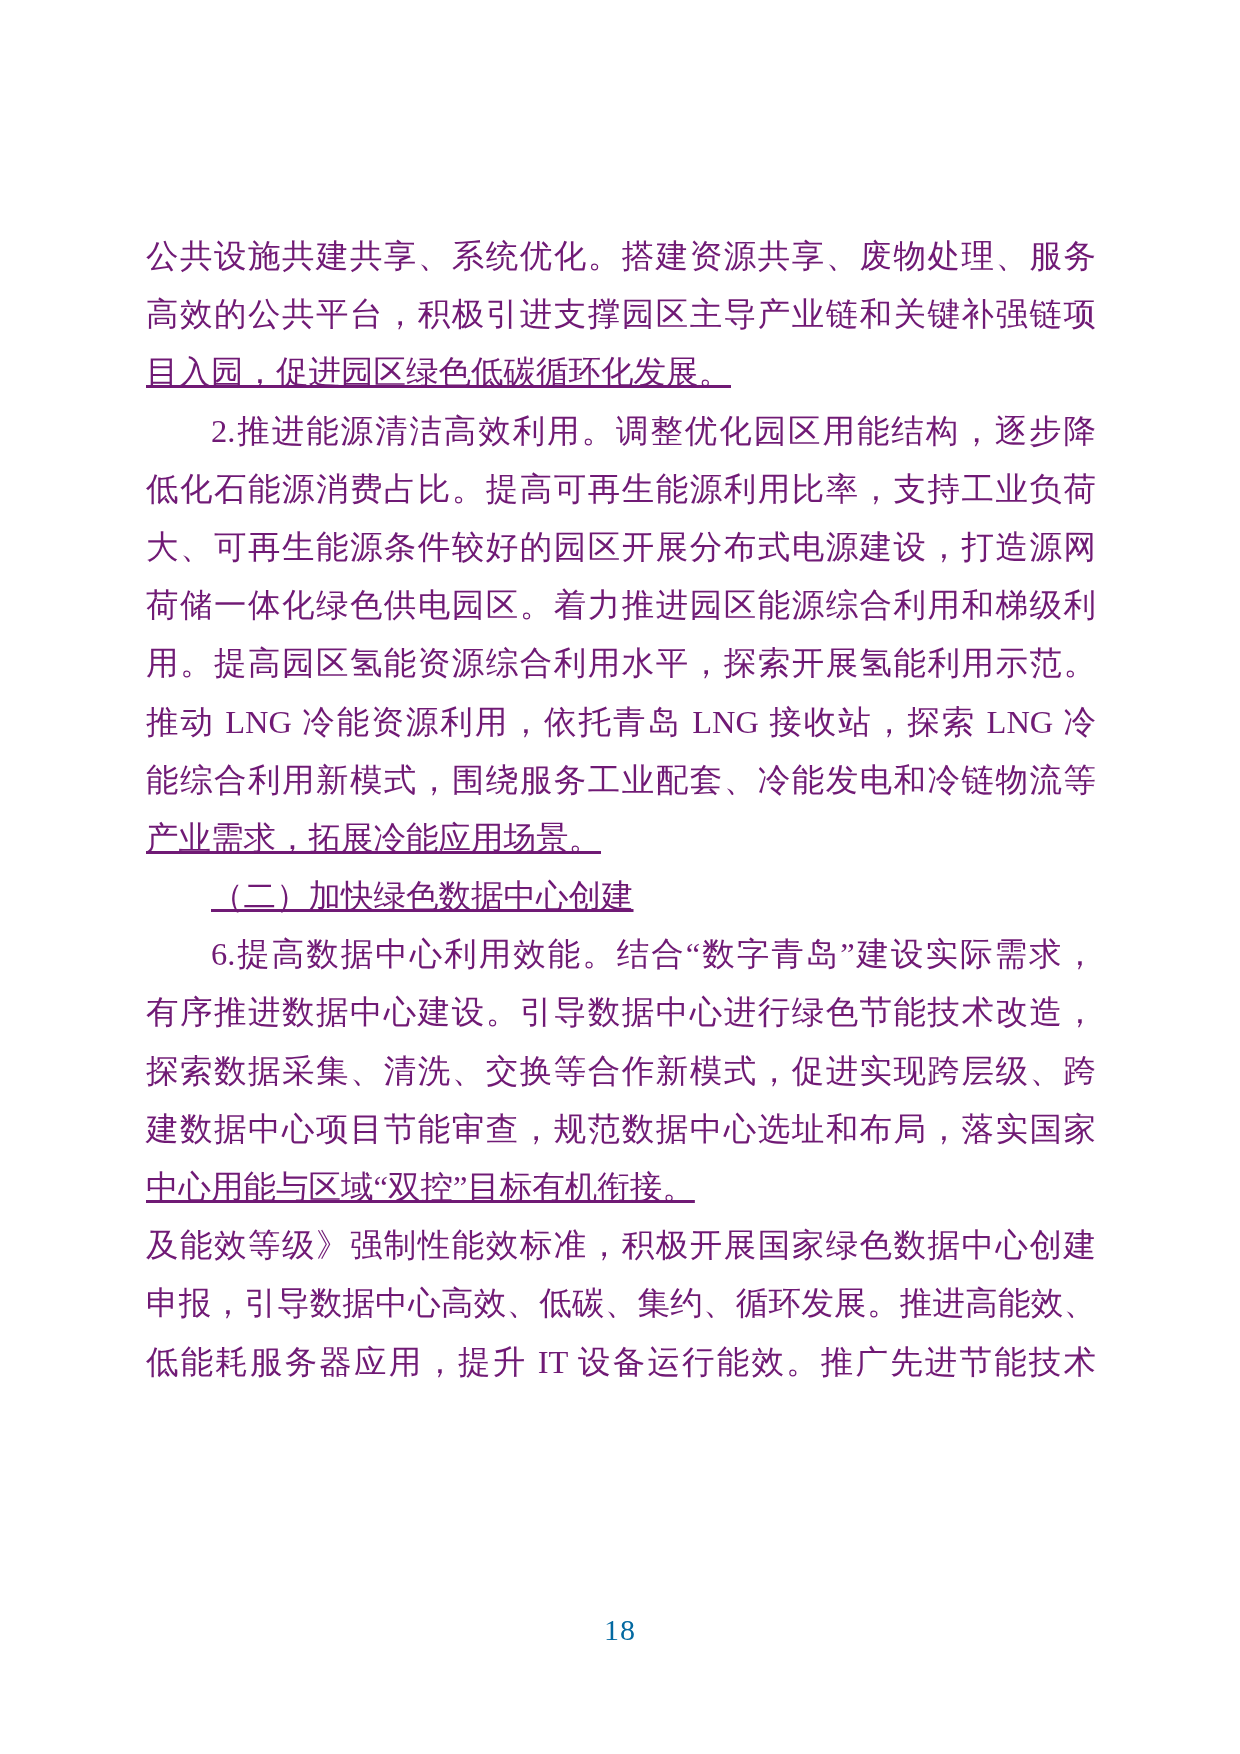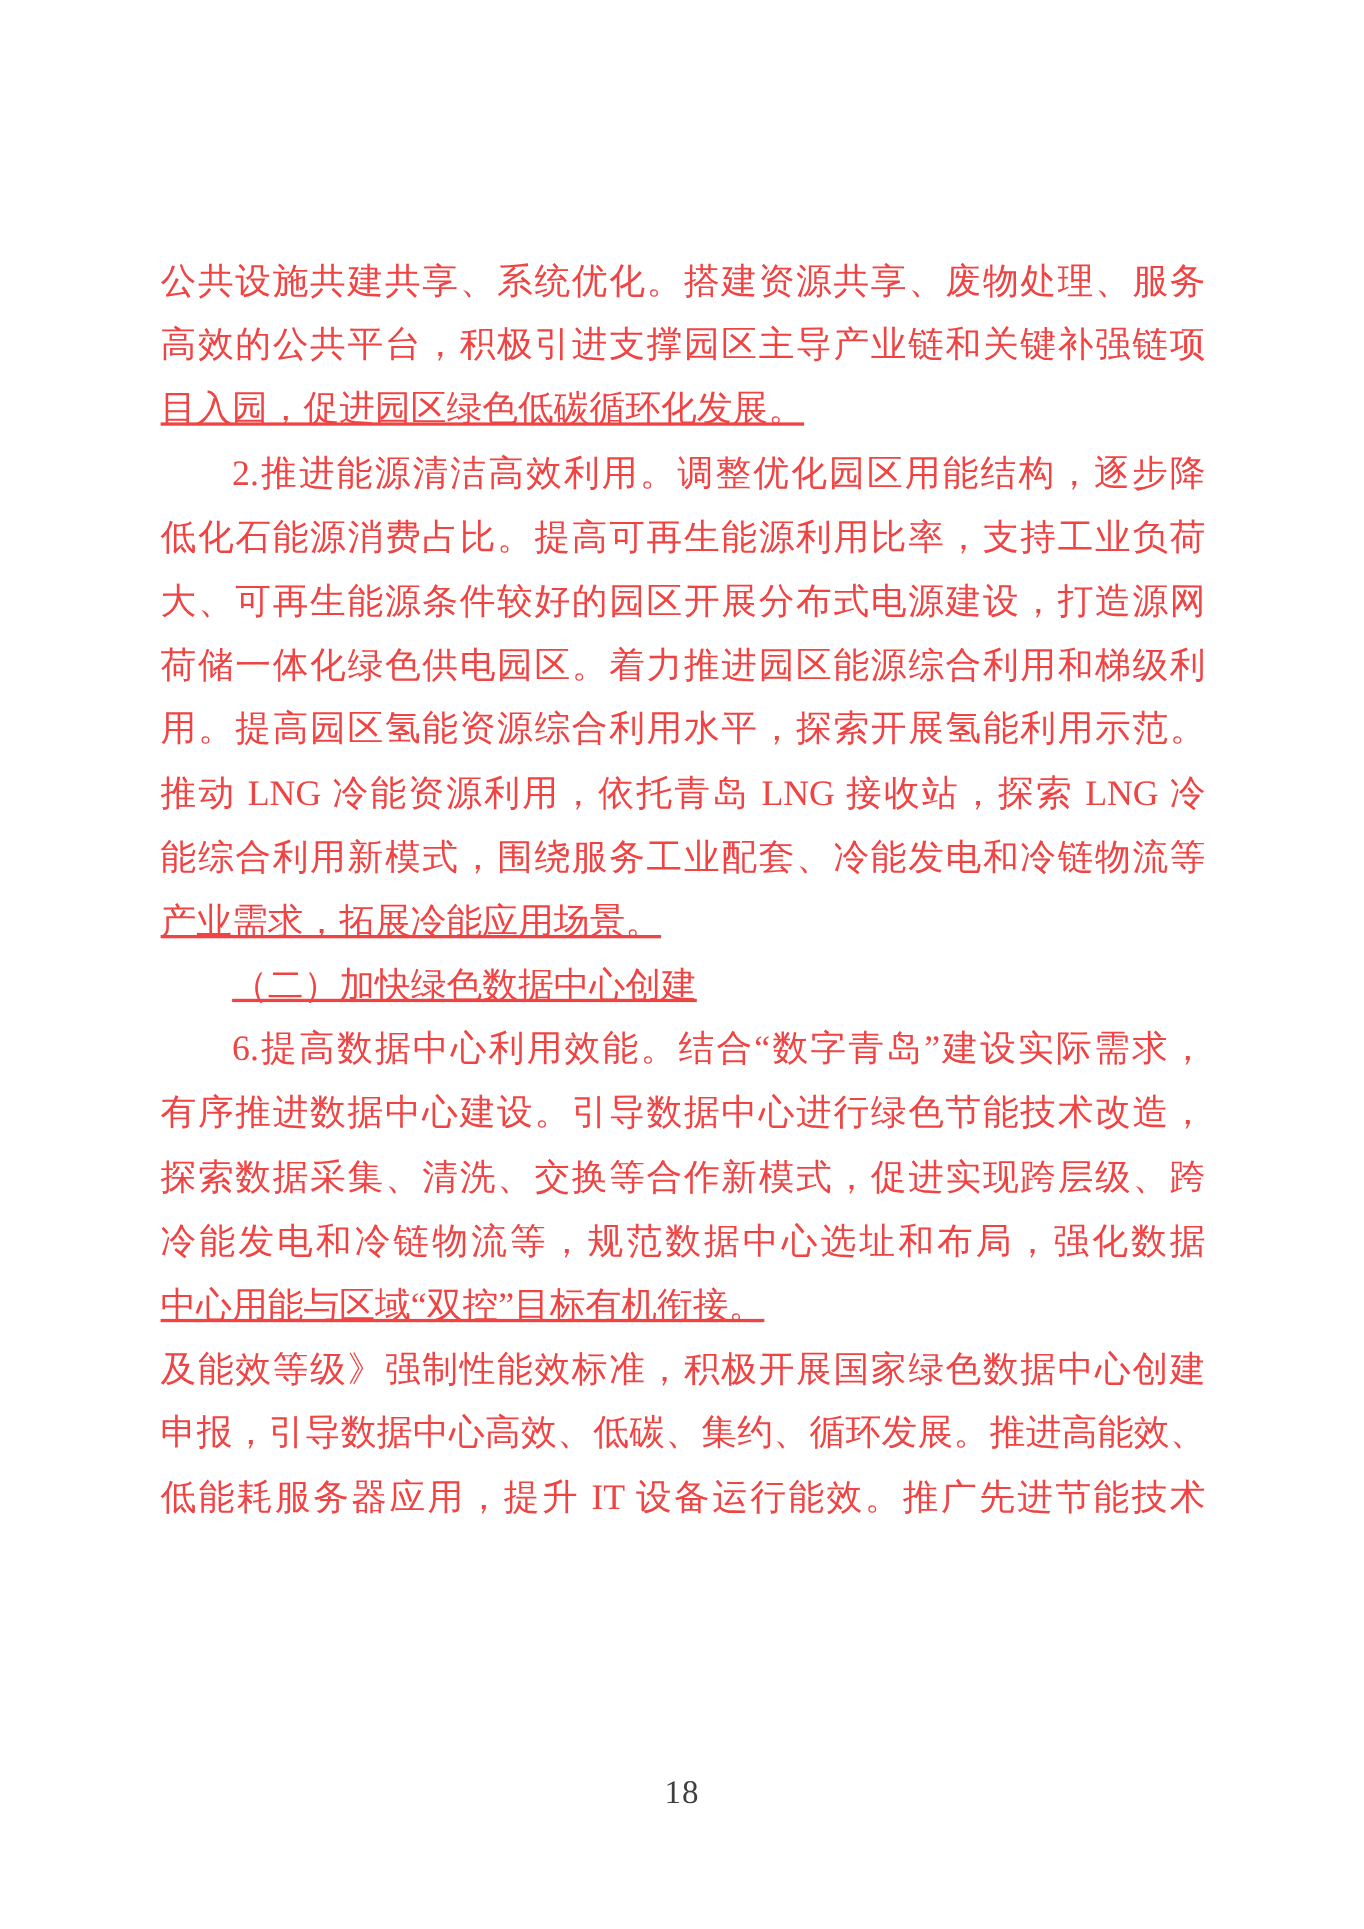--- a/index.html
+++ b/index.html
@@ -20,21 +20,21 @@
     position: absolute;
     left: 146px;
     top: 227px;
     width: 950px;
   }
   .line {
     height: 58.2px;
     line-height: 58.2px;
     font-size: 32.5px;
     white-space: nowrap;
-    color: #ef4444;
+    color: #701a75;
   }
   .line.fill {
     white-space: normal;
     text-align: justify;
     text-align-last: justify;
   }
   .line.nofill {
     text-align: left;
     text-decoration: underline;
   }
@@ -42,21 +42,21 @@
     text-indent: 2em;
   }
   .page-number {
     position: absolute;
     top: 1612px;
     left: 0;
     width: 100%;
     text-align: center;
     font-size: 30px;
     line-height: 36px;
-    color: #404040;
+    color: #0369a1;
     letter-spacing: 1px;
   }
 </style>
 </head>
 <body>
 
 <div class="page">
   <div class="doc-body" id="doc-body">
       <div class="line fill">公共设施共建共享、系统优化。搭建资源共享、废物处理、服务</div>
       <div class="line fill">高效的公共平台，积极引进支撑园区主导产业链和关键补强链项</div>
@@ -66,20 +66,20 @@
       <div class="line fill">大、可再生能源条件较好的园区开展分布式电源建设，打造源网</div>
       <div class="line fill">荷储一体化绿色供电园区。着力推进园区能源综合利用和梯级利</div>
       <div class="line fill">用。提高园区氢能资源综合利用水平，探索开展氢能利用示范。</div>
       <div class="line fill">推动 LNG 冷能资源利用，依托青岛 LNG 接收站，探索 LNG 冷</div>
       <div class="line fill">能综合利用新模式，围绕服务工业配套、冷能发电和冷链物流等</div>
       <div class="line nofill">产业需求，拓展冷能应用场景。</div>
       <div class="line nofill ind">（二）加快绿色数据中心创建</div>
       <div class="line fill ind">6.提高数据中心利用效能。结合“数字青岛”建设实际需求，</div>
       <div class="line fill">有序推进数据中心建设。引导数据中心进行绿色节能技术改造，</div>
       <div class="line fill">探索数据采集、清洗、交换等合作新模式，促进实现跨层级、跨</div>
-      <div class="line fill">冷能发电和冷链物流等，规范数据中心选址和布局，强化数据</div>
+      <div class="line fill">建数据中心项目节能审查，规范数据中心选址和布局，落实国家</div>
       <div class="line nofill">中心用能与区域“双控”目标有机衔接。</div>
       <div class="line fill">及能效等级》强制性能效标准，积极开展国家绿色数据中心创建</div>
       <div class="line fill">申报，引导数据中心高效、低碳、集约、循环发展。推进高能效、</div>
       <div class="line fill">低能耗服务器应用，提升 IT 设备运行能效。推广先进节能技术</div>
     </div>
   <div class="page-number">18</div>
 </div>
 
 </body></html>

